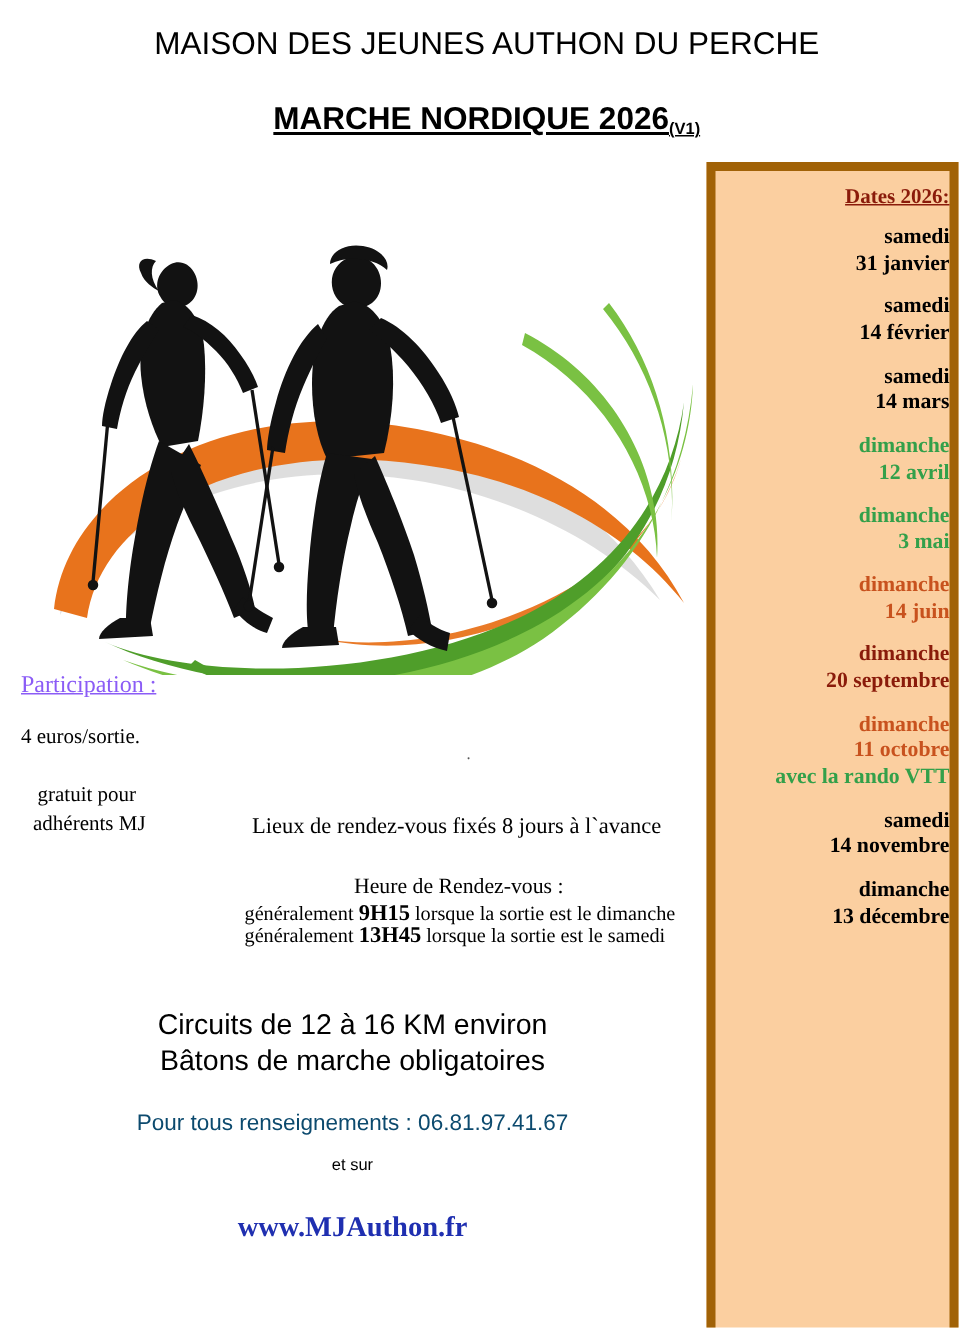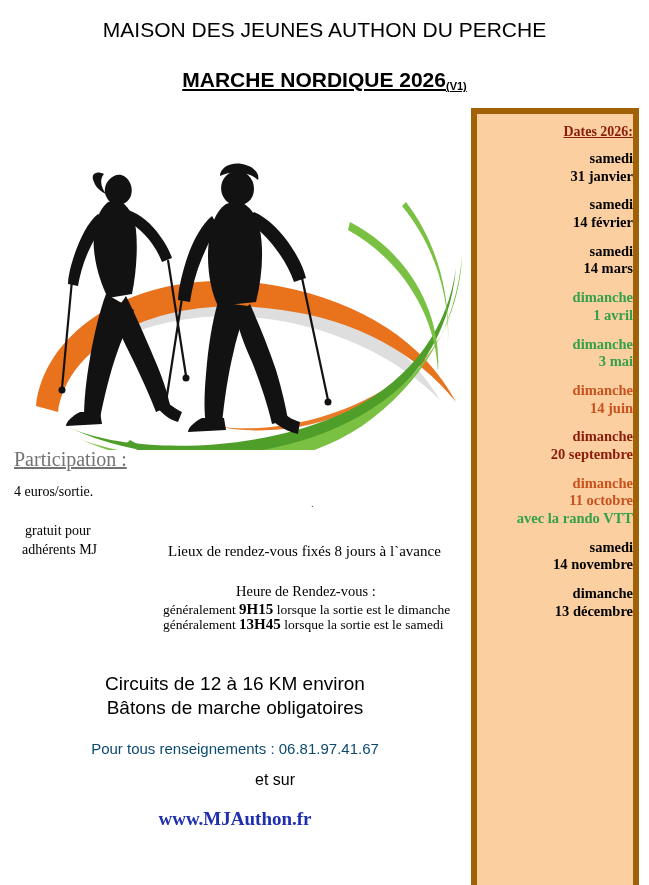--- a/index.html
+++ b/index.html
@@ -93,22 +93,22 @@
     left: 10px;
     top: 110px;
     width: 455px;
     height: 340px;
   }
   
   .participation {
     position: absolute;
     left: 14px;
     top: 448px;
-    font-size: 20px;
-    color: #737373;
+    font-size: 16px;
+    color: #8b5cf6;
     text-decoration: underline;
   }
   .price {
     position: absolute;
     left: 14px;
     top: 484px;
     font-size: 14px;
     color: #000;
   }
   .free1 {
@@ -175,23 +175,22 @@
     font-size: 15px;
     color: #0c4a6e;
   }
   .etsur {
     position: absolute;
     left: 0;
     top: 771px;
     width: 470px;
     text-align: center;
     font-family: "Liberation Sans", sans-serif;
-    font-size: 16px;
-    color: #000;
-    padding-left: 40px;
+    font-size: 11px;
+    color: #000;
   }
   .website {
     position: absolute;
     left: 0;
     top: 808px;
     width: 470px;
     text-align: center;
     font-family: "Liberation Serif", serif;
     font-weight: bold;
     font-size: 19px;
@@ -319,21 +318,21 @@
         <div class="date-entry" style="color: rgb(0, 0, 0);">
           <span class="l1">samedi</span>
           <span class="l2">14 février</span>
         </div>
         <div class="date-entry" style="color: rgb(0, 0, 0);">
           <span class="l1">samedi</span>
           <span class="l2">14 mars</span>
         </div>
         <div class="date-entry" style="color: rgb(51, 160, 74);">
           <span class="l1">dimanche</span>
-          <span class="l2">1 avril</span>
+          <span class="l2">12 avril</span>
         </div>
         <div class="date-entry" style="color: rgb(51, 160, 74);">
           <span class="l1">dimanche</span>
           <span class="l2">3 mai</span>
         </div>
         <div class="date-entry" style="color: rgb(200, 82, 30);">
           <span class="l1">dimanche</span>
           <span class="l2">14 juin</span>
         </div>
         <div class="date-entry" style="color: rgb(138, 27, 10);">

